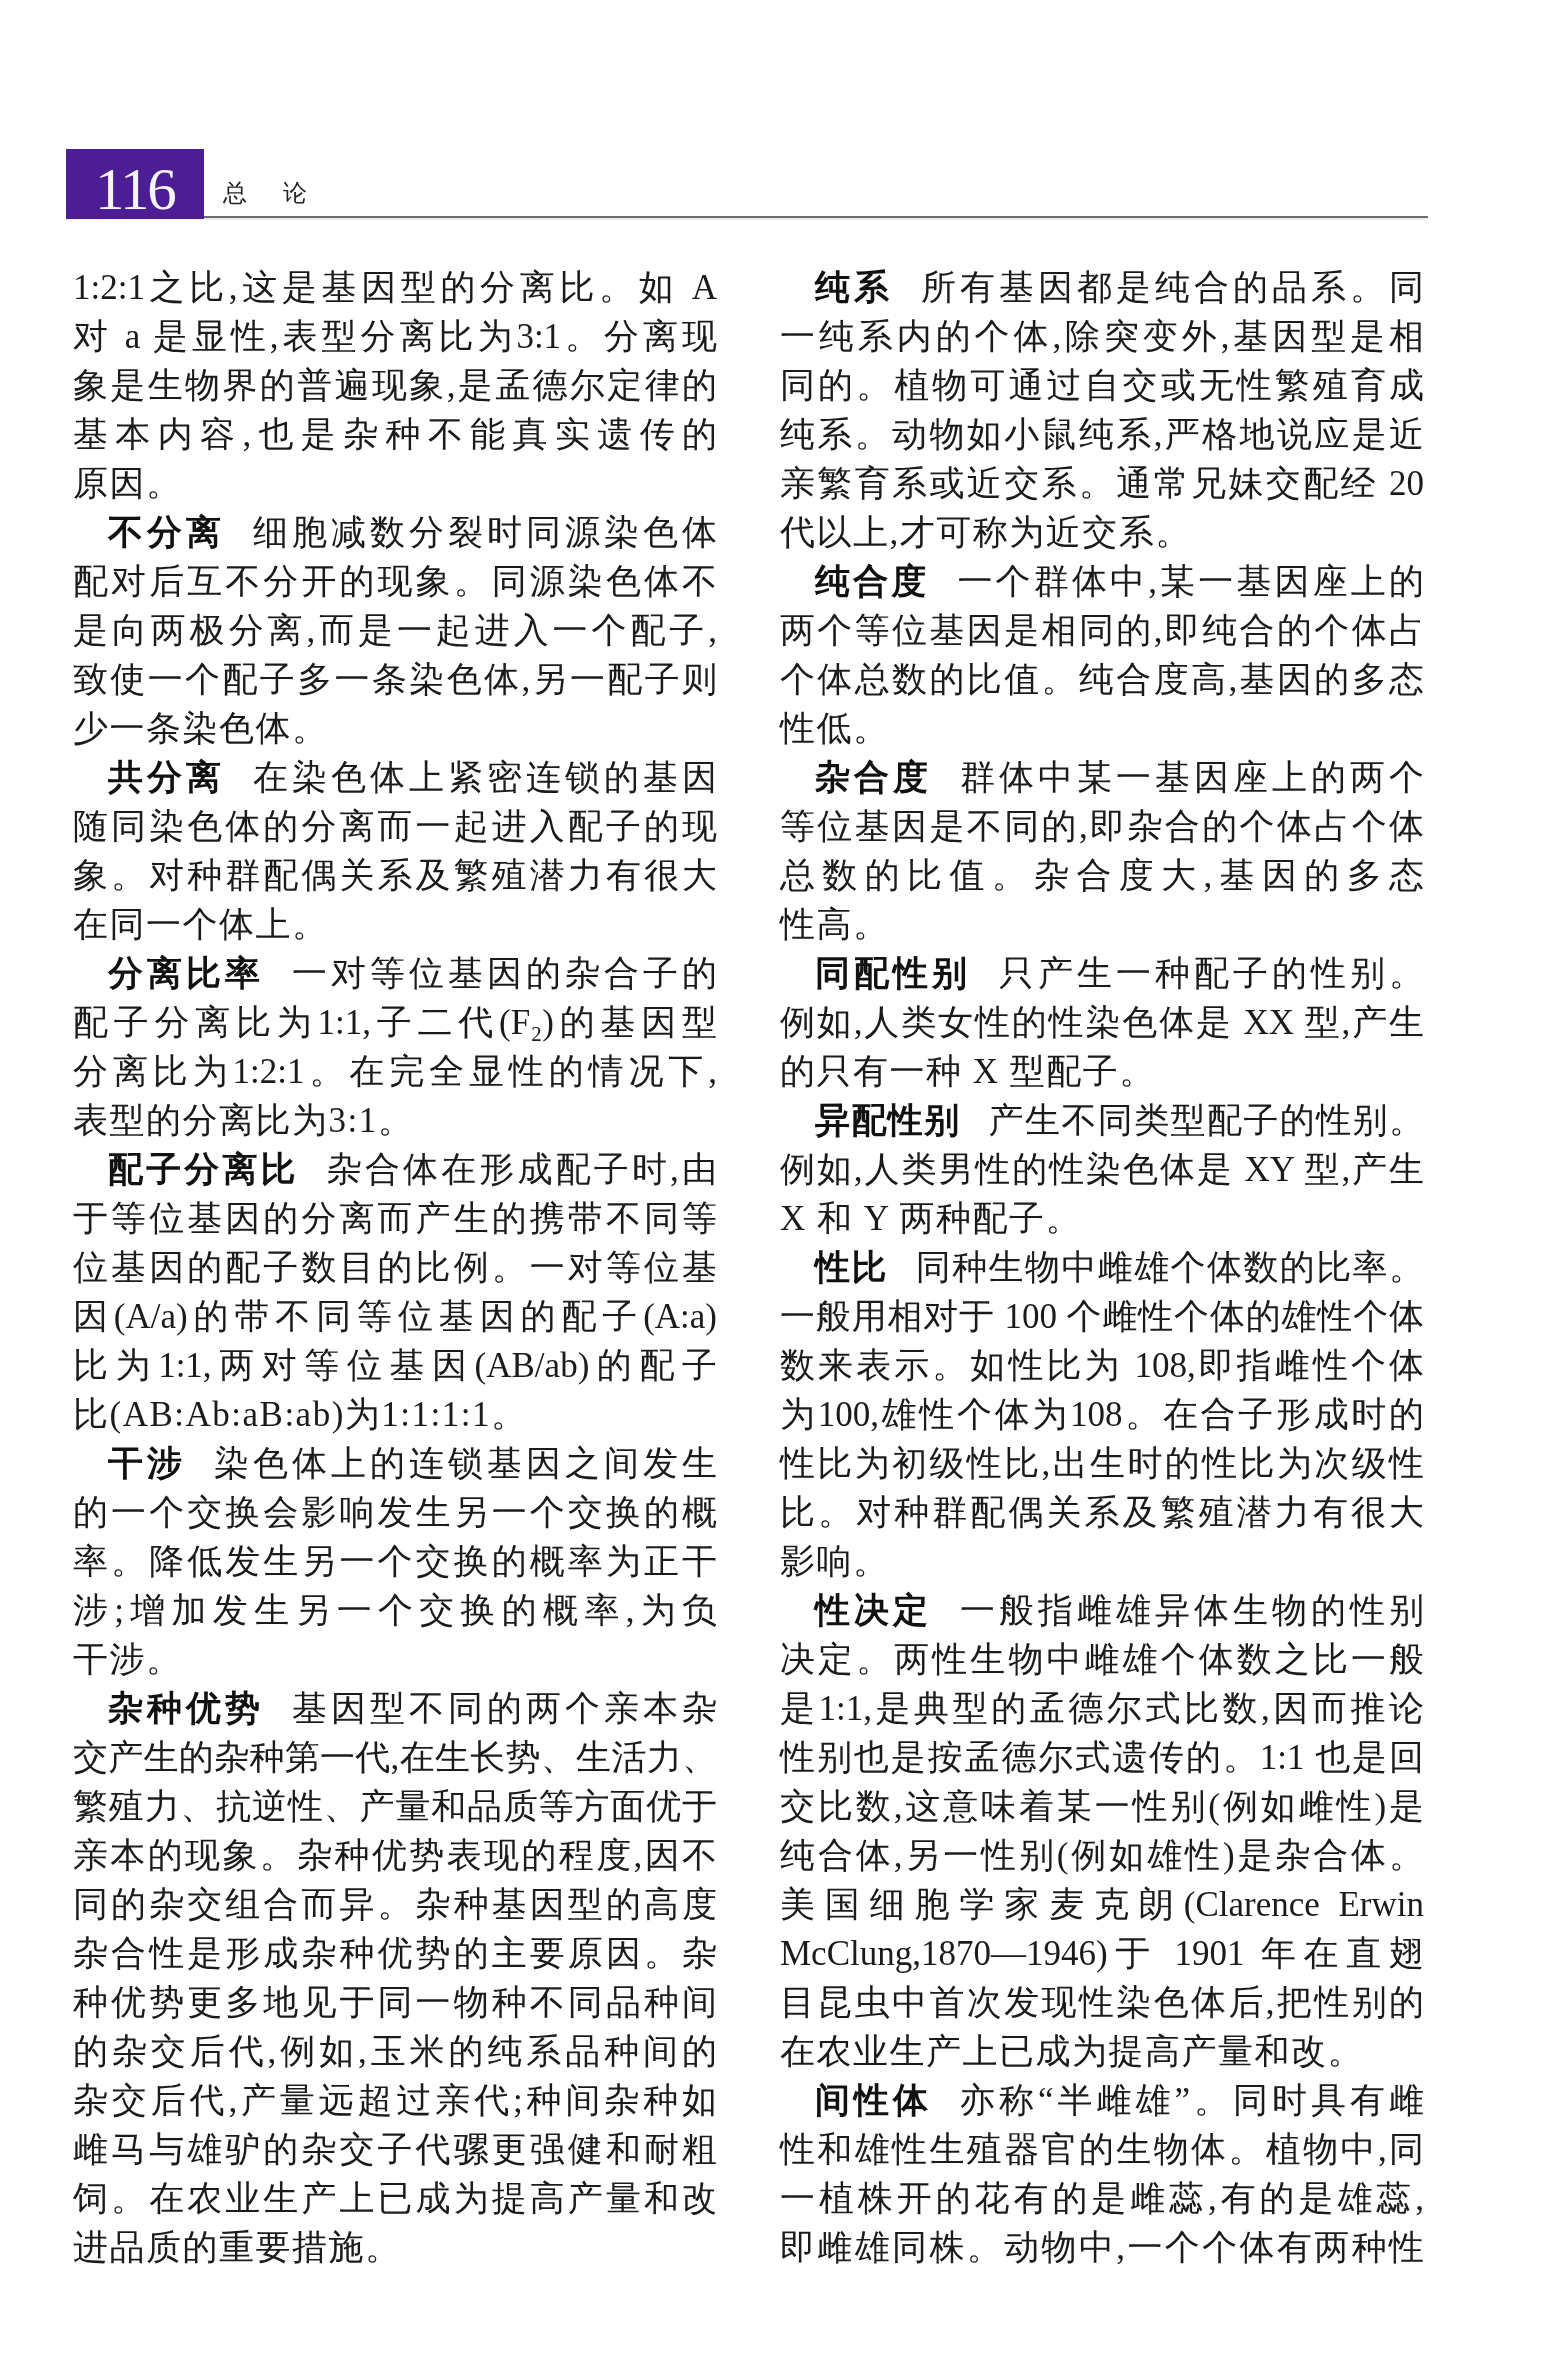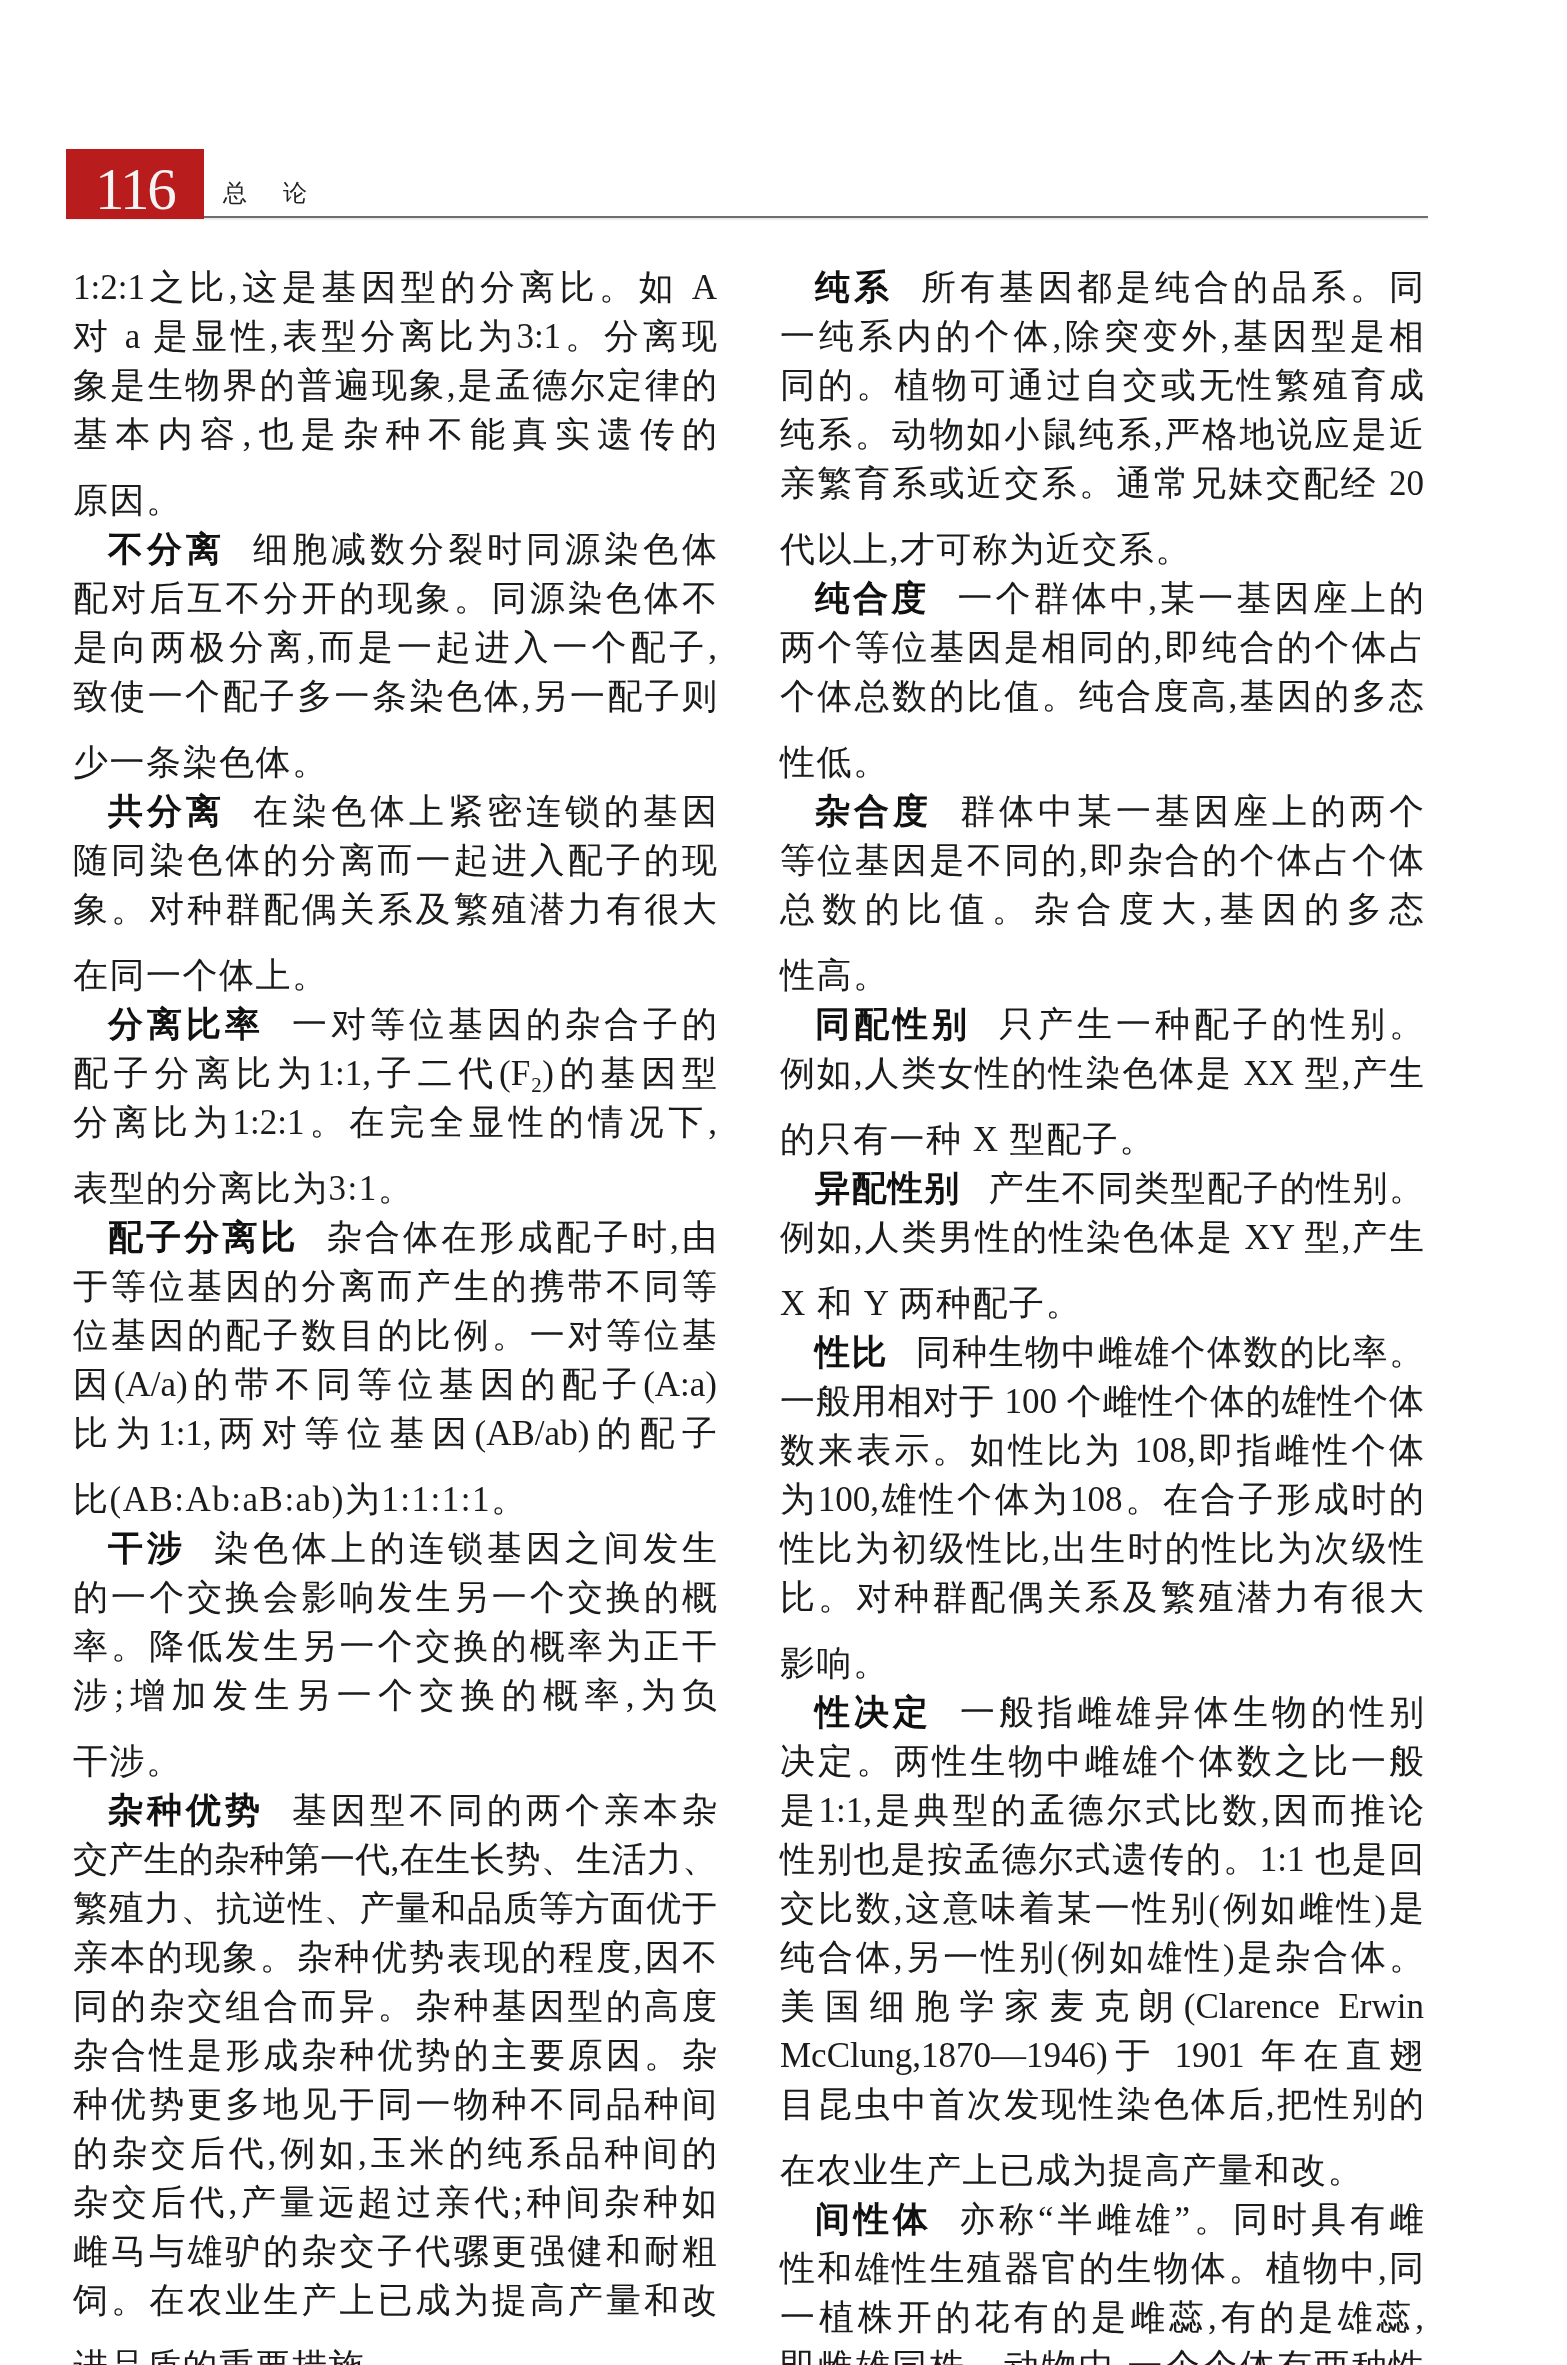--- a/index.html
+++ b/index.html
@@ -20,21 +20,21 @@
     height: 2.3px;
     background: #6e6e6e;
     box-shadow: 0 1.5px 1.5px rgba(0,0,0,0.12);
   }
   .pn-box {
     position: absolute;
     left: 66px;
     top: 149px;
     width: 138px;
     height: 70px;
-    background: #b91c1c;
+    background: #4c1d95;
   }
   .pn {
     position: absolute;
     left: 29px;
     top: 10.5px;
     font-family: "Liberation Serif", serif;
     font-size: 59px;
     line-height: 1;
     letter-spacing: -2.3px;
     color: #f4f4f4;
@@ -63,21 +63,20 @@
     font-size: 35px;
     white-space: nowrap;
     text-align: justify;
     text-align-last: justify;
   }
   .line.first { padding-left: 35px; }
   .line.last {
     text-align: left;
     text-align-last: left;
     letter-spacing: 1.5px;
-    margin-top: 17px;
   }
   .term {
     font-family: "DejaVu Sans", sans-serif;
     font-weight: 700;
     margin-right: 0.8em;
     color: #111111;
   }
 </style>
 </head>
 <body>

